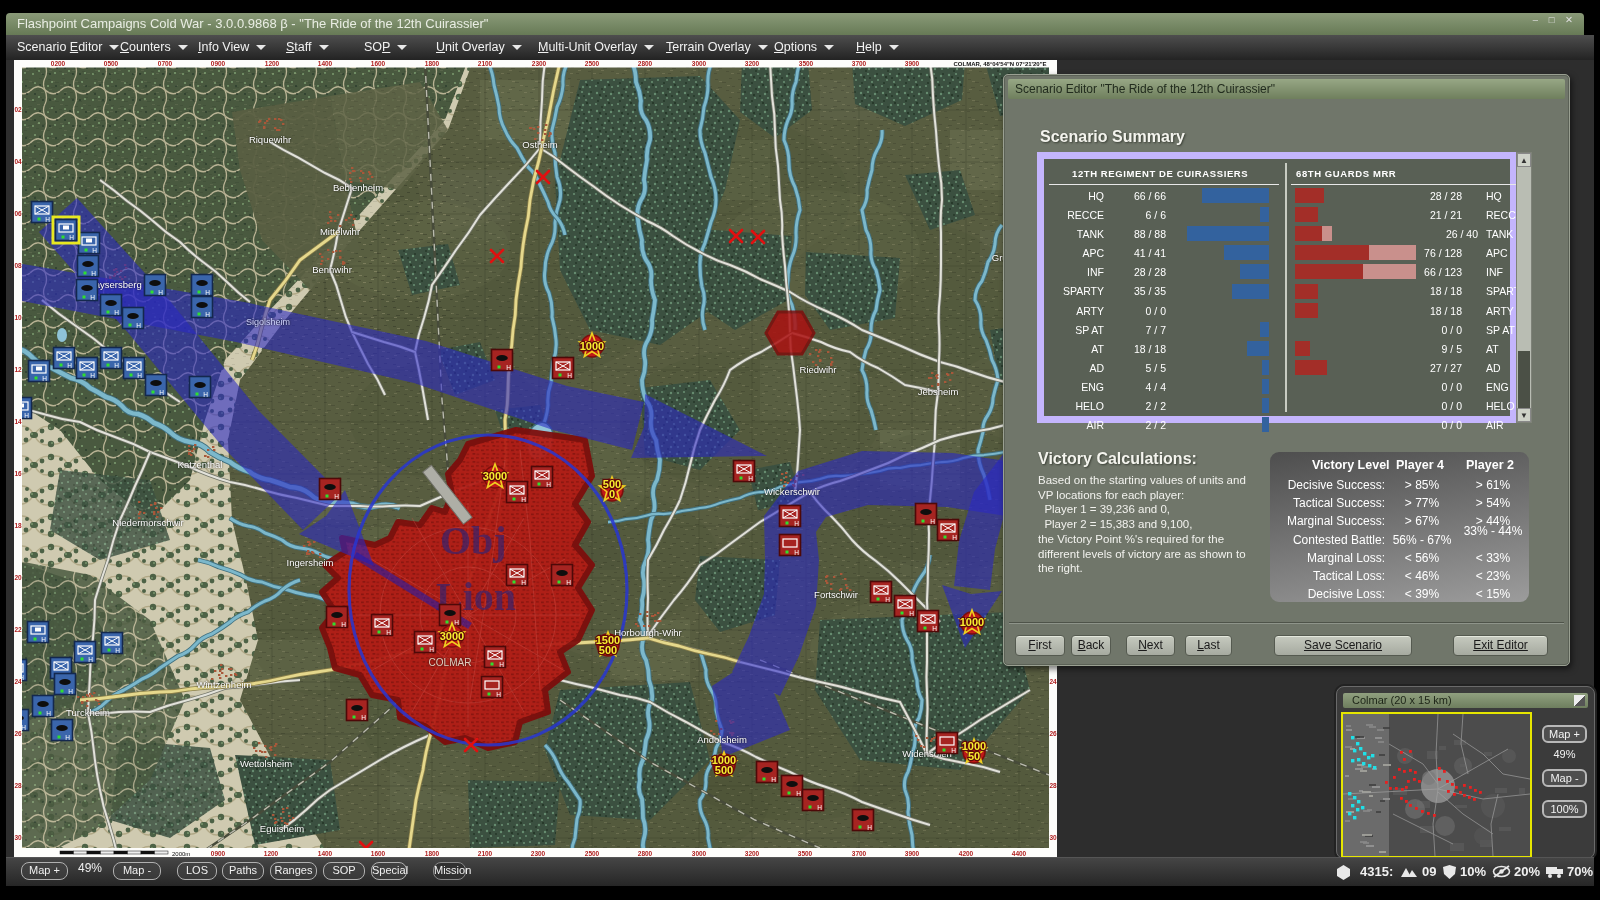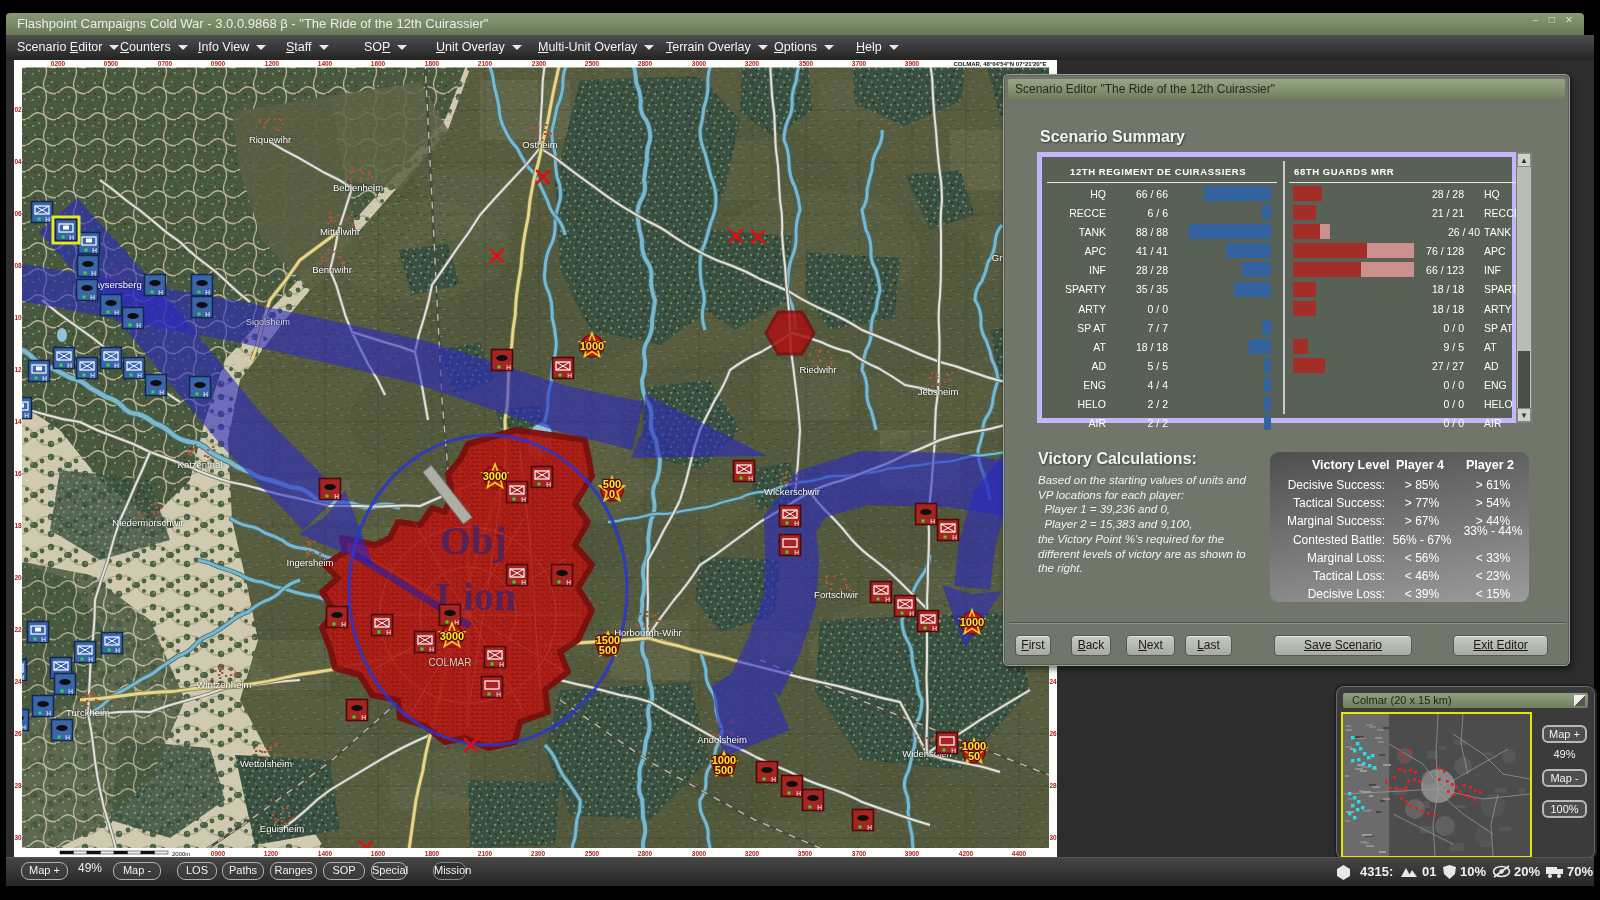--- a/index.html
+++ b/index.html
@@ -11,36 +11,36 @@
 .mi { position:absolute; top:0; height:25px; line-height:25px; color:#f2f2f2; font-size:12.5px; }
 .caret { display:inline-block; width:0; height:0; border-left:5px solid transparent; border-right:5px solid transparent;
   border-top:5px solid #e8e8e8; margin-left:7px; vertical-align:middle; }
 .appbg { position:absolute; left:6px; top:60px; width:1588px; height:826px; background:#2d2d2d; }
 .panel { position:absolute; left:1003px; top:74px; width:567px; height:592px; background:#70766a;
   border-radius:5px; border:1px solid #9aa092; box-shadow:2px 3px 6px rgba(0,0,0,0.55), inset 0 0 0 1px #5b6156; }
 .ptitle { position:absolute; left:4px; top:4px; right:4px; height:20px;
   background:linear-gradient(#97a785,#6f7f5d); color:#222c1e; font-size:12px; line-height:20px; padding-left:7px; border-radius:2px; }
 .phead { position:absolute; left:36px; top:53px; color:#f4f4ee; font-size:16px; font-weight:bold; text-shadow:1px 1px 2px #3a3f35; }
 .ttable { position:absolute; left:33px; top:77px; width:480px; height:271px; background:#596055;
-  border:5px solid #c4b5fd; }
+  border:7px solid #c4b5fd; }
 .thead { position:absolute; top:9px; color:#fff; font-weight:bold; font-size:9.5px; letter-spacing:0.6px; white-space:nowrap; }
 .thr { position:absolute; top:25px; height:1px; background:#e8e8e8; }
 .tdiv { position:absolute; left:241px; top:4px; bottom:4px; width:2px; background:#c8ccc2; }
 .tlab { position:absolute; color:#fff; font-size:10.5px; transform:translateY(-6px); white-space:nowrap; }
 .tlab2 { position:absolute; color:#fff; font-size:10.5px; transform:translateY(-6px); white-space:nowrap; }
 .tlab3 { position:absolute; color:#fff; font-size:10.5px; transform:translateY(-6px); white-space:nowrap; }
 .bbar { position:absolute; height:15px; background:#33629e; transform:translateY(-7px); }
 .rbar { position:absolute; height:15px; background:#a32e28; transform:translateY(-7px); }
 .rbarl { position:absolute; height:15px; background:#c9908c; transform:translateY(-7px); }
 .sbar { position:absolute; right:37px; top:77px; width:16px; height:271px; background:#b9bdb3; border:1px solid #7e8278; }
 .sbtn { position:absolute; left:0; width:14px; height:14px; background:#ced2c8; border:1px solid #888; font-size:8px;
   line-height:13px; text-align:center; color:#333; }
 .sthumb { position:absolute; left:1px; top:198px; width:12px; height:57px; background:#4b5046; }
 .vhead { position:absolute; left:34px; top:375px; color:#f4f4ee; font-size:16px; font-weight:bold; text-shadow:1px 1px 2px #3a3f35; }
-.vpar { position:absolute; left:34px; top:398px; width:218px; color:#f2f2ee; font-size:11.5px; line-height:14.7px;font-style:italic; }
+.vpar { position:absolute; left:34px; top:398px; width:218px; color:#f2f2ee; font-size:11.5px; line-height:14.7px; }
 .vbox { position:absolute; left:266px; top:377px; width:259px; height:150px; border-radius:9px;
   background:linear-gradient(170deg,#4e4e4e,#9c9c9c); }
 .vbh { position:absolute; top:6px; color:#fff; font-weight:bold; font-size:12.5px; }
 .vlab { position:absolute; right:144px; color:#fff; font-size:12px; white-space:nowrap; }
 .vv1 { position:absolute; left:122px; width:60px; text-align:center; color:#fff; font-size:12px; white-space:nowrap; }
 .vv2 { position:absolute; left:192px; width:62px; text-align:center; color:#fff; font-size:12px; white-space:nowrap; }
 .groove { position:absolute; left:5px; right:5px; top:547px; height:2px; border-top:1px solid #4e5349; border-bottom:1px solid #8e948a; }
 .pbtn { position:absolute; top:560px; height:21px; background:linear-gradient(#c6cabf,#a6aaa0); border:1px solid #555a50;
   border-radius:4px; color:#1a1a1a; font-size:12px; text-align:center; line-height:19px; box-shadow:inset 0 1px 0 #e4e8dd; }
 .mmpanel { position:absolute; left:1336px; top:686px; width:259px; height:173px; background:#3b3b3b;
@@ -1250,21 +1250,21 @@
       <div class="vv1" style="top:99px">&lt; 56%</div>
       <div class="vv2" style="top:99px">&lt; 33%</div>
       <div class="vlab" style="top:117px">Tactical Loss:</div>
       <div class="vv1" style="top:117px">&lt; 46%</div>
       <div class="vv2" style="top:117px">&lt; 23%</div>
       <div class="vlab" style="top:135px">Decisive Loss:</div>
       <div class="vv1" style="top:135px">&lt; 39%</div>
       <div class="vv2" style="top:135px">&lt; 15%</div>
   </div>
   <div class="groove"></div>
-  <div class="pbtn" style="left:11px;width:36px"><u>F</u>irst</div>
+  <div class="pbtn" style="left:11px;width:50px"><u>F</u>irst</div>
   <div class="pbtn" style="left:67px;width:40px"><u>B</u>ack</div>
   <div class="pbtn" style="left:122px;width:49px"><u>N</u>ext</div>
   <div class="pbtn" style="left:181px;width:47px"><u>L</u>ast</div>
   <div class="pbtn" style="left:270px;width:138px"><u>Save Scenario</u></div>
   <div class="pbtn" style="left:449px;width:95px"><u>Exit Editor</u></div>
 </div>
 <div class="mmpanel">
   <div class="mmtitle">Colmar (20 x 15 km)
     <div style="position:absolute;right:3px;top:2px;width:11px;height:11px;background:linear-gradient(135deg,#eee 50%,#555 50%)"></div>
   </div>
@@ -1423,21 +1423,21 @@
   </div>
 <div class="statusrow">
   <svg class="st" style="left:5px" width="17" height="17">
       <polygon points="8.5,1 15,5 15,12 8.5,16 2,12 2,5" fill="#e8e8e8"></polygon>
     </svg>
   <span class="st" style="left:30px">4315:</span>
   <svg class="st" style="left:70px" width="18" height="15">
       <polygon points="1,13 6,4 11,13" fill="#e8e8e8"></polygon>
       <polygon points="8,13 12,6 17,13" fill="#e8e8e8"></polygon>
     </svg>
-  <span class="st" style="left:92px">01</span>
+  <span class="st" style="left:92px">09</span>
   <svg class="st" style="left:112px" width="15" height="16">
       <path d="M7.5,1 L14,3 L13,10 L7.5,15 L2,10 L1,3 Z" fill="#e8e8e8"></path>
     </svg>
   <span class="st" style="left:130px">10%</span>
   <svg class="st" style="left:162px" width="19" height="15">
       <ellipse cx="9.5" cy="7.5" rx="8" ry="5" fill="none" stroke="#e8e8e8" stroke-width="1.6"></ellipse>
       <circle cx="9.5" cy="7.5" r="2.2" fill="#e8e8e8"></circle>
       <line x1="2" y1="13" x2="17" y2="2" stroke="#e8e8e8" stroke-width="1.8"></line>
     </svg>
   <span class="st" style="left:184px">20%</span>

